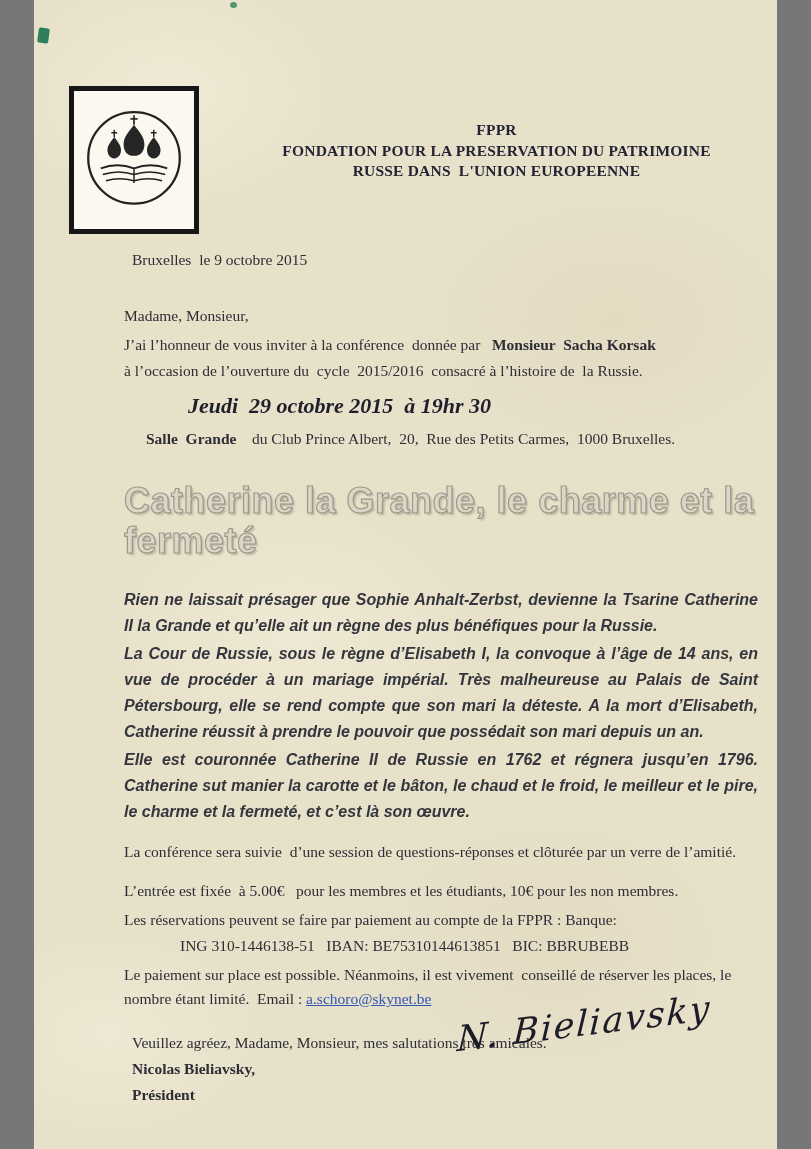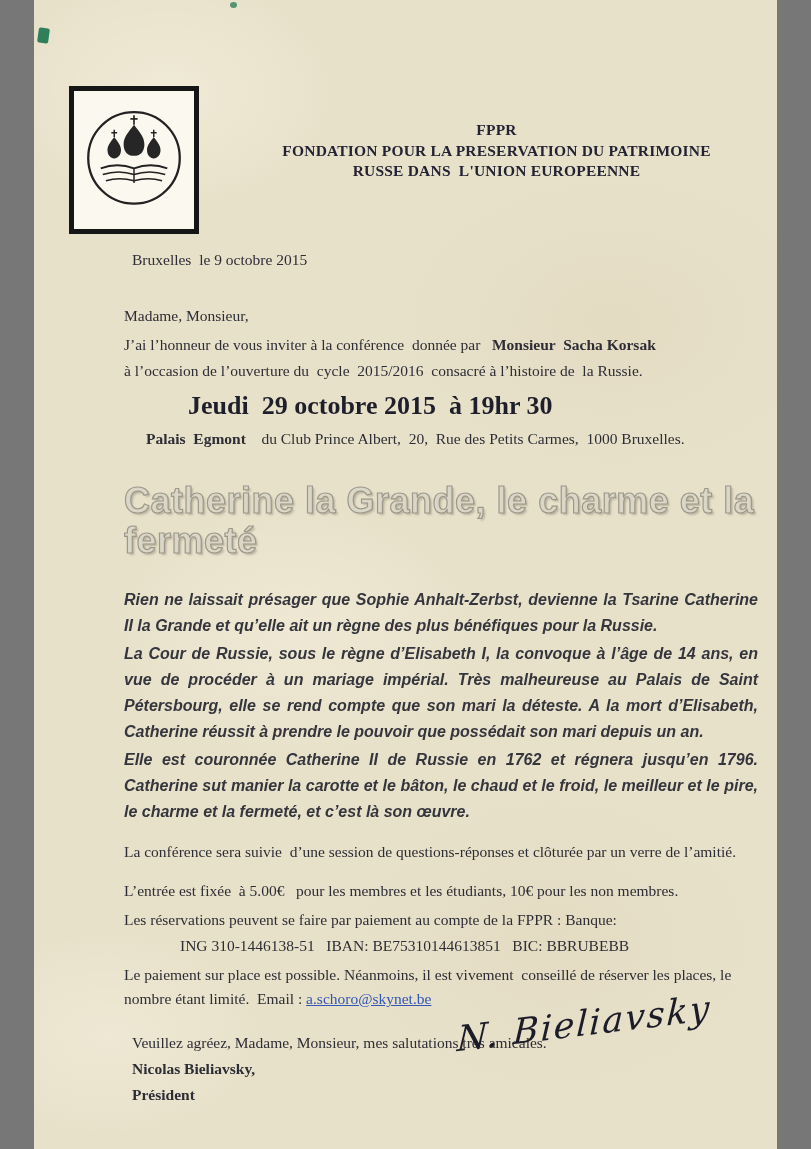--- a/index.html
+++ b/index.html
@@ -58,24 +58,25 @@
   .content p { margin: 0; }
   .pre { white-space: pre-wrap; }
 
   .dateline   { margin: 0 0 32px 8px !important; }
   .salutation { margin: 0 0 4px 0 !important; }
   .invite-line { line-height: 26px; }
   .b { font-weight: bold; }
   .event-line {
     margin: 7px 0 6px 0 !important;
     padding-left: 64px;
-    font-size: 26px;
+    font-size: 22px;
     font-weight: bold;
     line-height: 30px;
     color: #1f1f2c;
+    font-style: italic;
   }
   .venue-line { padding-left: 22px; line-height: 24px; }
 
   .ghost-title {
     margin: 30px 0 26px;
     text-align: left;
     font-family: "Liberation Sans", sans-serif;
     font-weight: 700;
     font-size: 36px;
     line-height: 40px;
@@ -159,21 +160,21 @@
     <p class="dateline pre">Bruxelles  le 9 octobre 2015</p>
 
     <p class="salutation pre">Madame, Monsieur,</p>
 
     <p class="invite-line pre"><span>J’ai l’honneur de vous inviter à la conférence  donnée par   </span><span class="b">Monsieur  Sacha Korsak</span></p>
 
     <p class="invite-line pre">à l’occasion de l’ouverture du  cycle  2015/2016  consacré à l’histoire de  la Russie.</p>
 
     <p class="event-line pre">Jeudi  29 octobre 2015  à 19hr 30</p>
 
-    <p class="venue-line pre"><span class="b">Palais  Egmont</span><span>    du Club Prince Albert,  20,  Rue des Petits Carmes,  1000 Bruxelles.</span></p>
+    <p class="venue-line pre"><span class="b">Salle  Grande</span><span>    du Club Prince Albert,  20,  Rue des Petits Carmes,  1000 Bruxelles.</span></p>
 
     <h1 class="ghost-title">Catherine la Grande, le charme et la fermeté</h1>
 
     <div class="abstract">
       <p>Rien ne laissait présager que Sophie Anhalt-Zerbst, devienne la Tsarine Catherine II la Grande et qu’elle ait un règne des plus bénéfiques pour la Russie.</p>
       <p>La Cour de Russie, sous le règne d’Elisabeth I, la convoque à l’âge de 14 ans, en vue de procéder à un mariage impérial. Très malheureuse au Palais de Saint Pétersbourg, elle se rend compte que son mari la déteste. A la mort d’Elisabeth, Catherine réussit à prendre le pouvoir que possédait son mari depuis un an.</p>
       <p>Elle est couronnée Catherine II de Russie en 1762 et régnera jusqu’en 1796. Catherine sut manier la carotte et le bâton, le chaud et le froid, le meilleur et le pire, le charme et la fermeté, et c’est là son œuvre.</p>
     </div>
 
     <p class="info pre">La conférence sera suivie  d’une session de questions-réponses et clôturée par un verre de l’amitié.</p>

